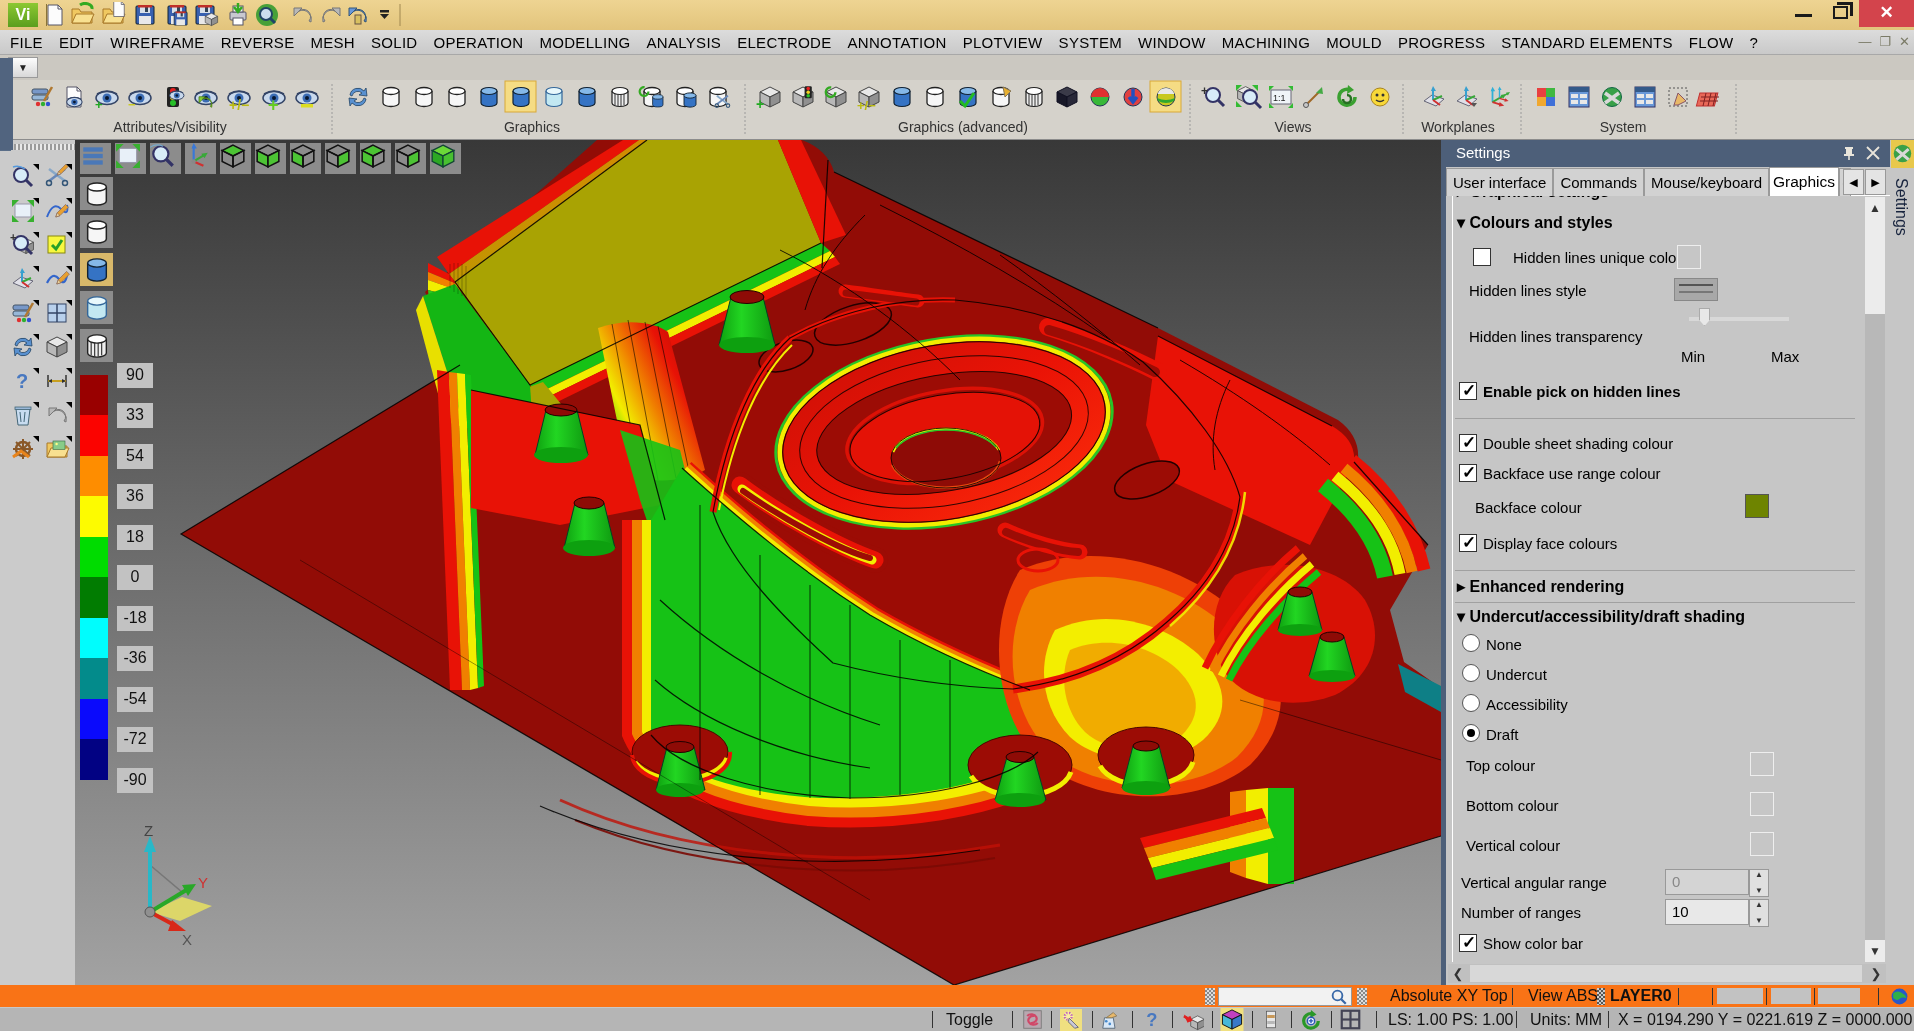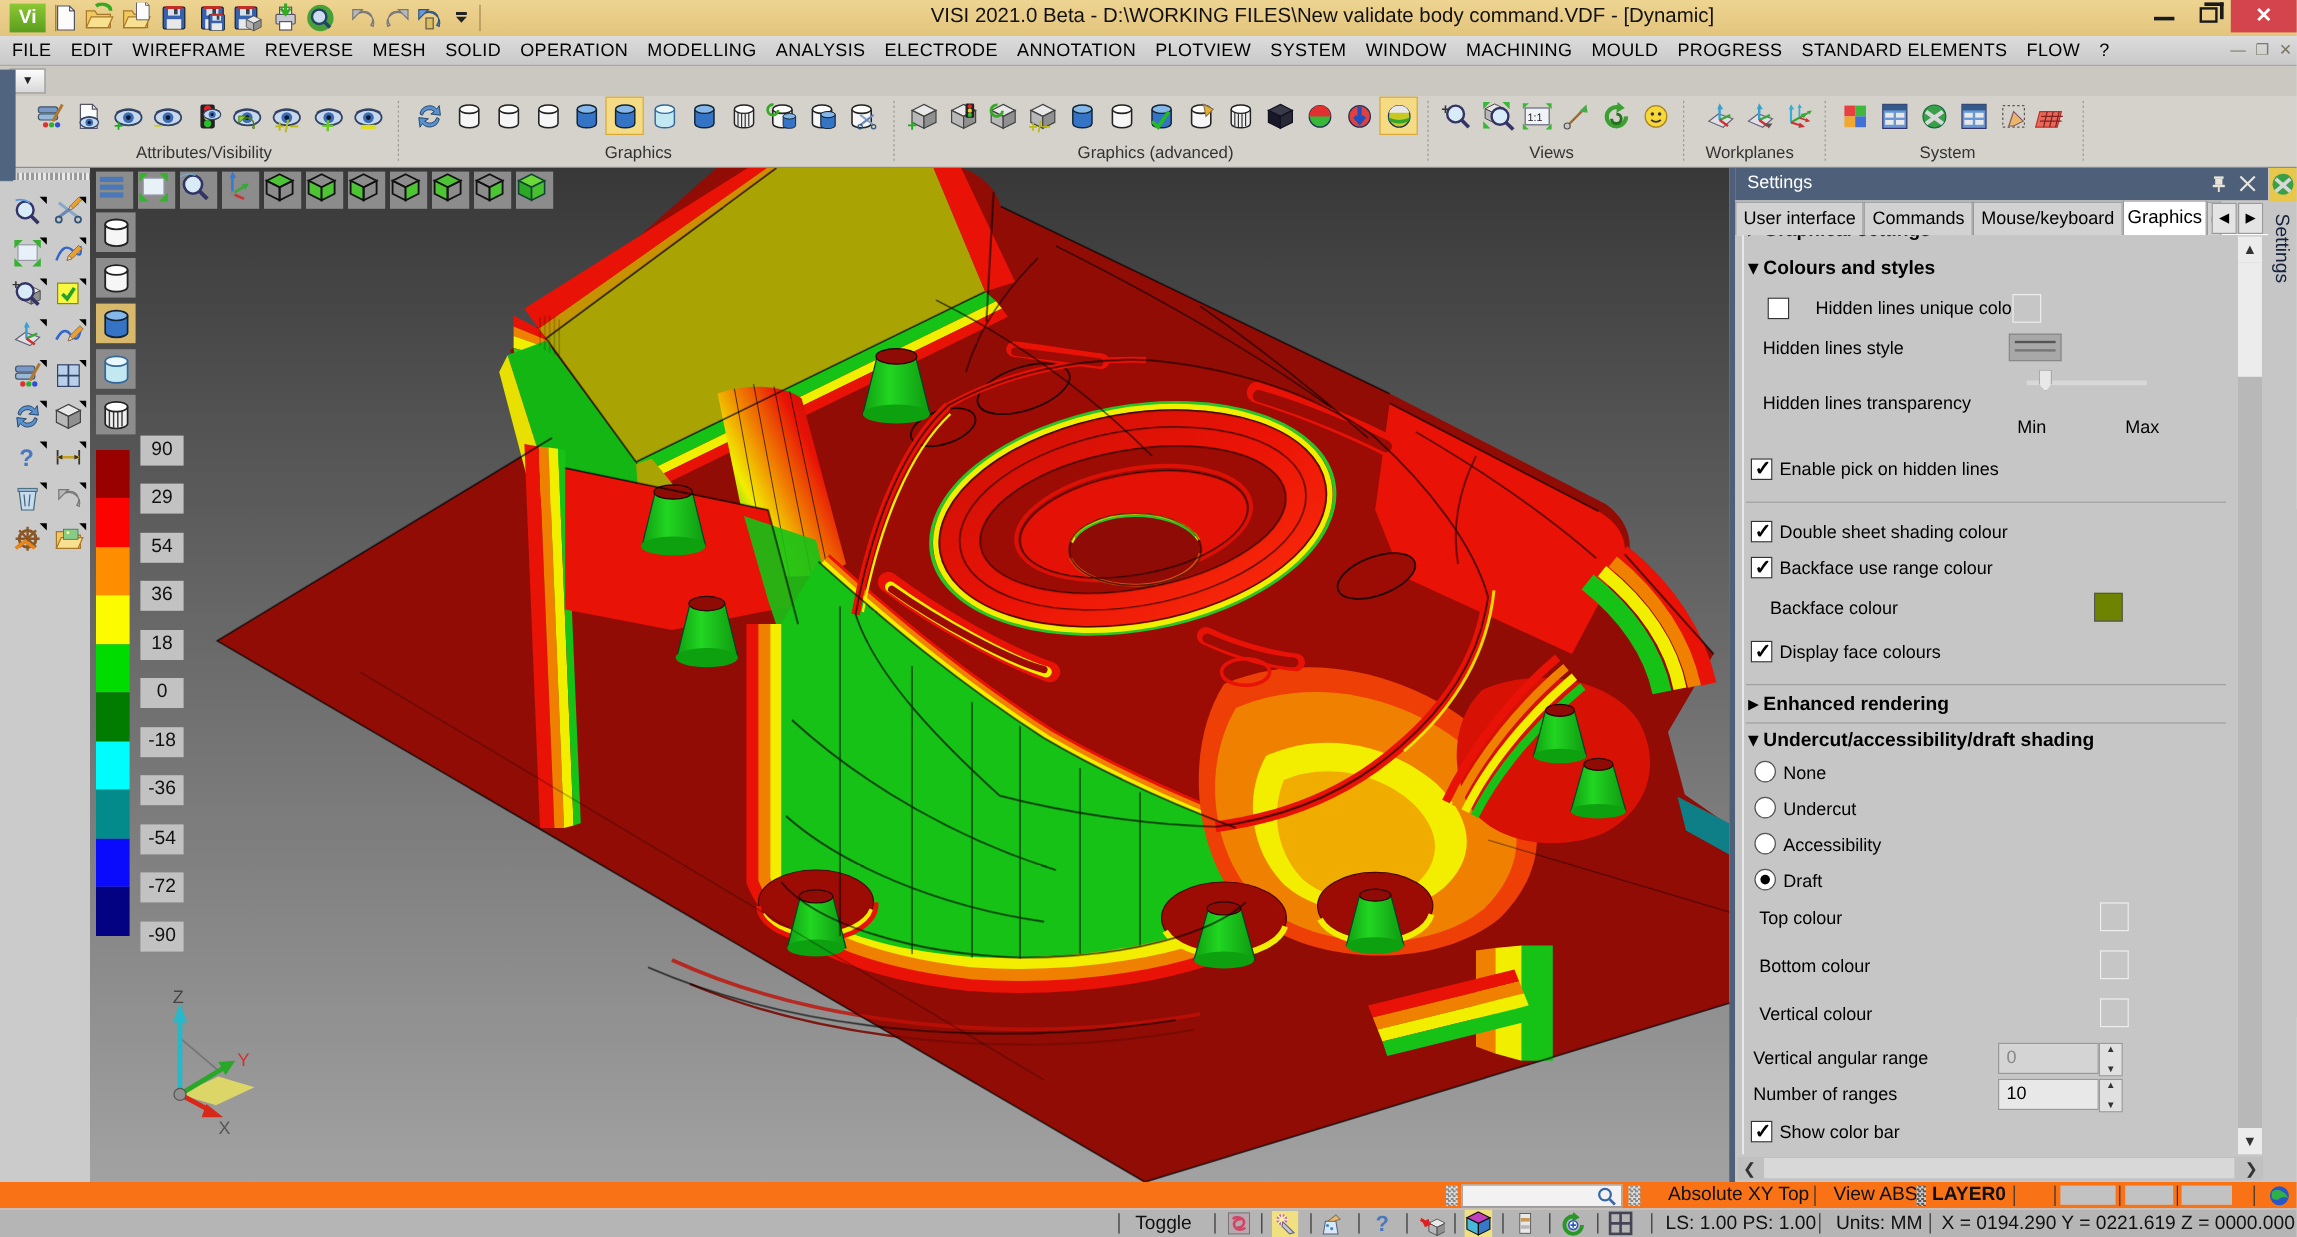--- a/index.html
+++ b/index.html
@@ -341,21 +341,20 @@
             <use href="#undob"></use>
             <rect x="10" y="12" width="6" height="9" fill="#d8c060" stroke="#654"></rect>
           </g>
         <g transform="translate(337,8)">
             <polygon points="0,4 9,4 4.5,9" fill="#222"></polygon>
             <rect x="0" y="0" width="9" height="2.5" fill="#222"></rect>
           </g>
         <line x1="357" y1="2" x2="357" y2="24" stroke="#a08850"></line>
       </svg>
     </div>
-    <div id="title-text">VISI 2021.0 Beta - D:\WORKING FILES\New validate body command.VDF - [Dynamic]</div>
     <div class="wbtn-min"></div>
     <div class="wbtn-max"></div>
     <div class="wbtn-close">✕</div>
   </div>
   <div style="position:absolute;left:0;top:58px;width:13px;height:92px;background:#51647f;z-index:5;"></div>
   <div id="menubar">
     <div class="items">
       <span>FILE</span>
         <span>EDIT</span>
         <span>WIREFRAME</span>
@@ -819,21 +818,21 @@
         <div class="seg" style="top:53px;height:41px;background:#fb0300"></div>
         <div class="seg" style="top:94px;height:40px;background:#fe8d00"></div>
         <div class="seg" style="top:134px;height:41px;background:#fdfb00"></div>
         <div class="seg" style="top:175px;height:40px;background:#00dc00"></div>
         <div class="seg" style="top:215px;height:41px;background:#017c01"></div>
         <div class="seg" style="top:256px;height:40px;background:#00fdfd"></div>
         <div class="seg" style="top:296px;height:41px;background:#038b8b"></div>
         <div class="seg" style="top:337px;height:40px;background:#0a0afc"></div>
         <div class="seg" style="top:377px;height:41px;background:#020283"></div>
         <div class="clbl" style="top:1px;">90</div>
-        <div class="clbl" style="top:41px;">29</div>
+        <div class="clbl" style="top:41px;">33</div>
         <div class="clbl" style="top:82px;">54</div>
         <div class="clbl" style="top:122px;">36</div>
         <div class="clbl" style="top:163px;">18</div>
         <div class="clbl" style="top:203px;">0</div>
         <div class="clbl" style="top:244px;">-18</div>
         <div class="clbl" style="top:284px;">-36</div>
         <div class="clbl" style="top:325px;">-54</div>
         <div class="clbl" style="top:365px;">-72</div>
         <div class="clbl" style="top:406px;">-90</div>
       </div>
@@ -1128,21 +1127,21 @@
         <div style="position:absolute;left:221px;top:82px;width:44px;height:23px;background:#a8a8a8;border:1px solid #888;">
             <div style="margin:5px 4px 0;height:2px;background:#555;"></div>
             <div style="margin:5px 4px 0;height:2px;background:#777;"></div>
           </div>
         <div style="position:absolute;left:236px;top:121px;width:100px;height:4px;background:#d8d8d8;"></div>
         <div style="position:absolute;left:246px;top:112px;width:11px;height:18px;background:#e8e8e8;border:1px solid #aaa;clip-path:polygon(0 0,100% 0,100% 65%,50% 100%,0 65%);"></div>
         <span style="position:absolute;left:16px;top:132px;">Hidden lines transparency</span>
         <span style="position:absolute;left:228px;top:152px;">Min</span>
           <span style="position:absolute;left:318px;top:152px;">Max</span>
         <div class="pchk chkd" style="left:6px;top:186px;"></div>
-          <span style="position:absolute;left:30px;top:187px;">Enable pick on hidden lines</span>
+          <span style="position:absolute;left:30px;top:187px;font-weight:bold;">Enable pick on hidden lines</span>
         <div style="position:absolute;left:2px;top:222px;width:400px;height:1px;background:#a0a0a0;"></div>
         <div class="pchk chkd" style="left:6px;top:238px;"></div>
           <span style="position:absolute;left:30px;top:239px;">Double sheet shading colour</span>
         <div class="pchk chkd" style="left:6px;top:268px;"></div>
           <span style="position:absolute;left:30px;top:269px;">Backface use range colour</span>
         <span style="position:absolute;left:22px;top:303px;">Backface colour</span>
         <div style="position:absolute;left:292px;top:298px;width:24px;height:24px;background:#6e8400;border:1px solid #555;"></div>
         <div class="pchk chkd" style="left:6px;top:338px;"></div>
           <span style="position:absolute;left:30px;top:339px;">Display face colours</span>
         <div style="position:absolute;left:2px;top:374px;width:400px;height:1px;background:#a0a0a0;"></div>

